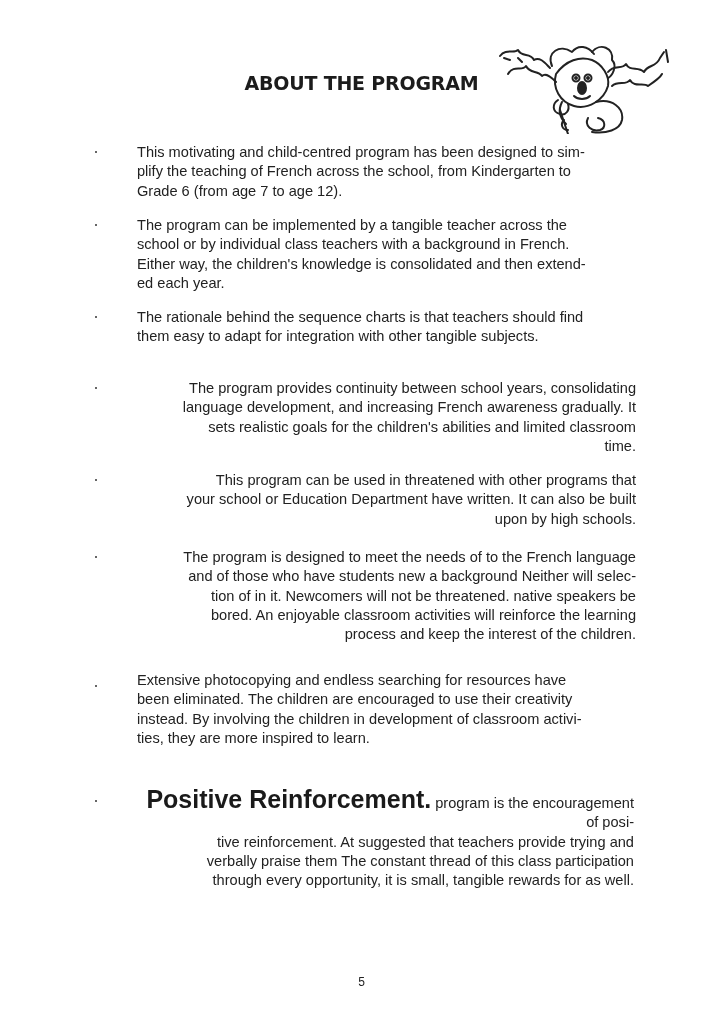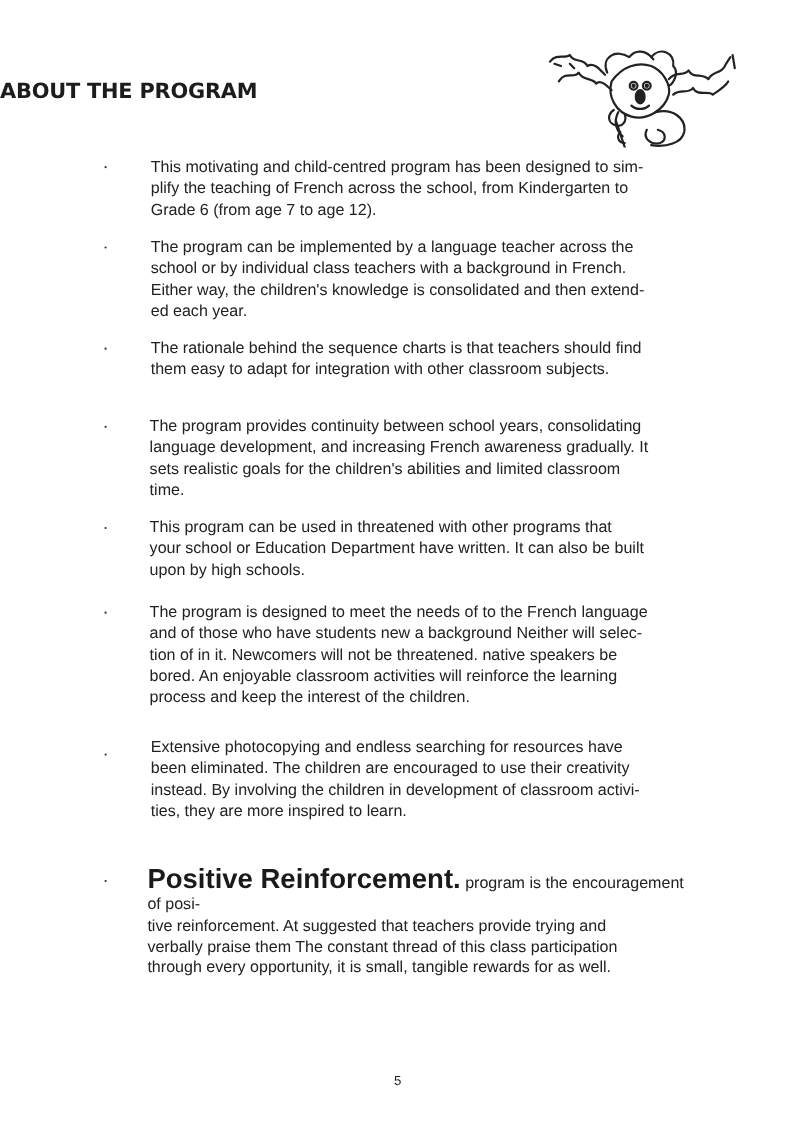--- a/index.html
+++ b/index.html
@@ -13,21 +13,21 @@
       position: relative;
       overflow: hidden;
       font-family: "Liberation Sans", sans-serif;
       color: #1e1e1e;
     }
     .title {
       position: absolute;
       left: 0;
       width: 723px;
       top: 72px;
-      text-align: left;
+      text-align: center;
       font-family: "DejaVu Sans", sans-serif;
       font-weight: bold;
       font-size: 19px;
       letter-spacing: -0.2px;
       color: #1c1c1c;
     }
     .koala {
       position: absolute;
       left: 488px;
       top: 34px;
@@ -50,21 +50,21 @@
     }
     .text {
       position: absolute;
       left: 137px;
       width: 500px;
       font-size: 14.6px;
       line-height: 19.3px;
       color: #222;
       white-space: pre-line;
     }
-    .text.shift { left: 136px; }
+    .text.shift { left: 136px; text-align: right; }
     .lead {
       font-weight: bold;
       font-size: 25px;
       color: #1a1a1a;
     }
     .page-num {
       position: absolute;
       left: 0;
       width: 723px;
       top: 975px;
@@ -114,30 +114,30 @@
 
 <div class="item" style="top:143px;">
   <span class="bullet"></span>
   <div class="text">This motivating and child-centred program has been designed to sim-
 plify the teaching of French across the school, from Kindergarten to
 Grade 6 (from age 7 to age 12).</div>
 </div>
 
 <div class="item" style="top:216px;">
   <span class="bullet"></span>
-  <div class="text">The program can be implemented by a language teacher across the
+  <div class="text">The program can be implemented by a tangible teacher across the
 school or by individual class teachers with a background in French.
 Either way, the children's knowledge is consolidated and then extend-
 ed each year.</div>
 </div>
 
 <div class="item" style="top:308px;">
   <span class="bullet"></span>
   <div class="text">The rationale behind the sequence charts is that teachers should find
-them easy to adapt for integration with other classroom subjects.</div>
+them easy to adapt for integration with other tangible subjects.</div>
 </div>
 
 <div class="item" style="top:379px;">
   <span class="bullet"></span>
   <div class="text shift">The program provides continuity between school years, consolidating
 language development, and increasing French awareness gradually. It
 sets realistic goals for the children's abilities and limited classroom
 time.</div>
 </div>
 

